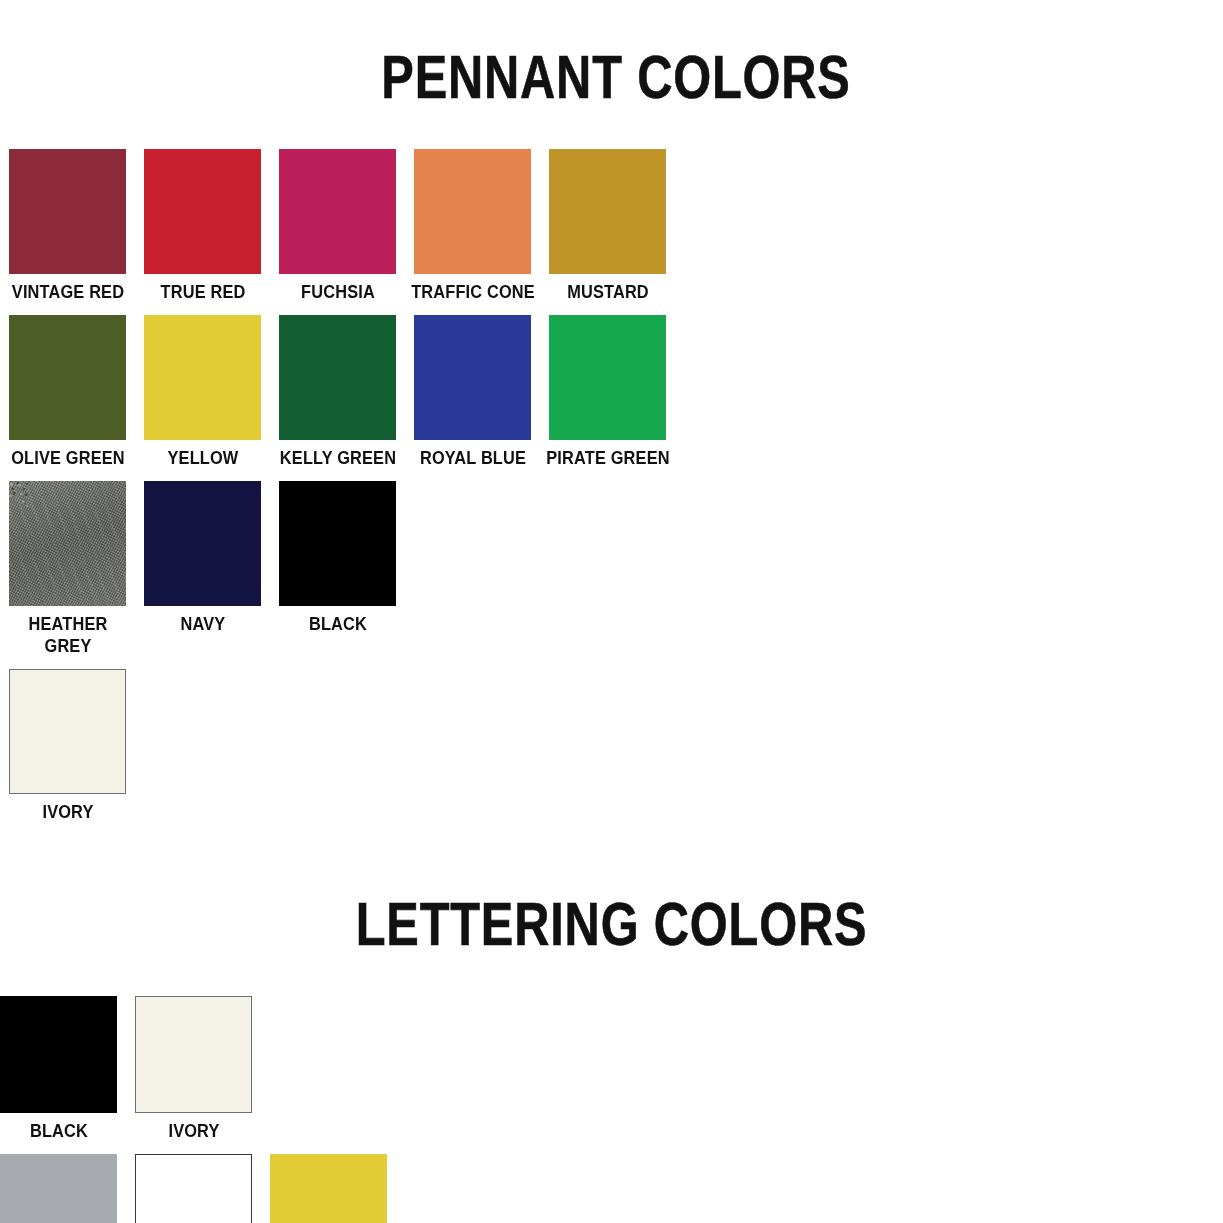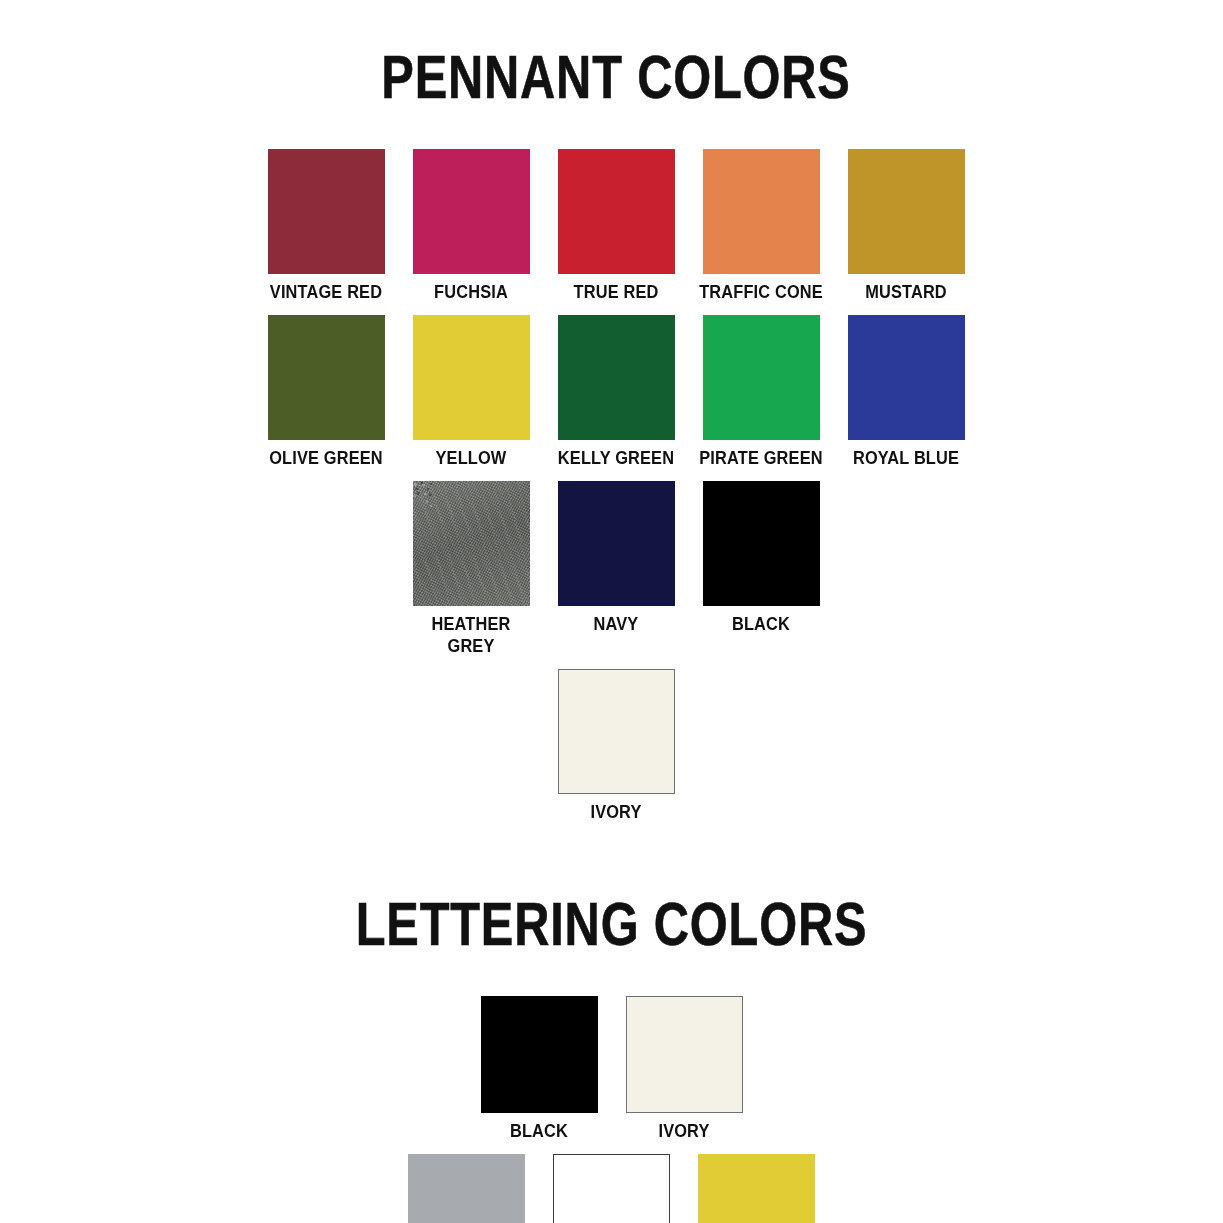--- a/index.html
+++ b/index.html
@@ -41,23 +41,23 @@
     padding-top: 6px;
   }
   #lettering-title {
     font-size: 61px;
     padding-top: 0px;
   }
 
   
   .swatch-row {
     display: flex;
-    justify-content: center;
+    justify-content: flex-start;
     align-items: flex-start;
-    gap: 28px;
+    gap: 18px;
   }
 
   .swatch-cell {
     display: flex;
     flex-direction: column;
     align-items: center;
     width: 117px;
   }
 
   .chip {
@@ -157,28 +157,28 @@
 
   <section id="pennant-section">
     <h1 class="section-title" id="pennant-title">PENNANT COLORS</h1>
     <div id="pennant-rows">
         <div class="swatch-row">
           <div class="swatch-cell">
             <div class="chip" style="background-color: rgb(142, 43, 58);"></div>
             <div class="chip-label">VINTAGE RED</div>
           </div>
           <div class="swatch-cell">
+            <div class="chip" style="background-color: rgb(201, 32, 47);"></div>
+            <div class="chip-label">TRUE RED</div>
+          </div>
+          <div class="swatch-cell">
             <div class="chip" style="background-color: rgb(188, 31, 90);"></div>
             <div class="chip-label">FUCHSIA</div>
           </div>
           <div class="swatch-cell">
-            <div class="chip" style="background-color: rgb(201, 32, 47);"></div>
-            <div class="chip-label">TRUE RED</div>
-          </div>
-          <div class="swatch-cell">
             <div class="chip" style="background-color: rgb(228, 131, 76);"></div>
             <div class="chip-label">TRAFFIC CONE</div>
           </div>
           <div class="swatch-cell">
             <div class="chip" style="background-color: rgb(191, 148, 40);"></div>
             <div class="chip-label">MUSTARD</div>
           </div>
         </div>
         <div class="swatch-row">
           <div class="swatch-cell">
@@ -187,26 +187,26 @@
           </div>
           <div class="swatch-cell">
             <div class="chip" style="background-color: rgb(226, 204, 54);"></div>
             <div class="chip-label">YELLOW</div>
           </div>
           <div class="swatch-cell">
             <div class="chip" style="background-color: rgb(19, 94, 49);"></div>
             <div class="chip-label">KELLY GREEN</div>
           </div>
           <div class="swatch-cell">
+            <div class="chip" style="background-color: rgb(43, 58, 152);"></div>
+            <div class="chip-label">ROYAL BLUE</div>
+          </div>
+          <div class="swatch-cell">
             <div class="chip" style="background-color: rgb(23, 167, 79);"></div>
             <div class="chip-label">PIRATE GREEN</div>
-          </div>
-          <div class="swatch-cell">
-            <div class="chip" style="background-color: rgb(43, 58, 152);"></div>
-            <div class="chip-label">ROYAL BLUE</div>
           </div>
         </div>
         <div class="swatch-row">
           <div class="swatch-cell">
             <div class="chip tex-heather-grey"></div>
             <div class="chip-label">HEATHER GREY</div>
           </div>
           <div class="swatch-cell">
             <div class="chip" style="background-color: rgb(19, 20, 66);"></div>
             <div class="chip-label">NAVY</div>

